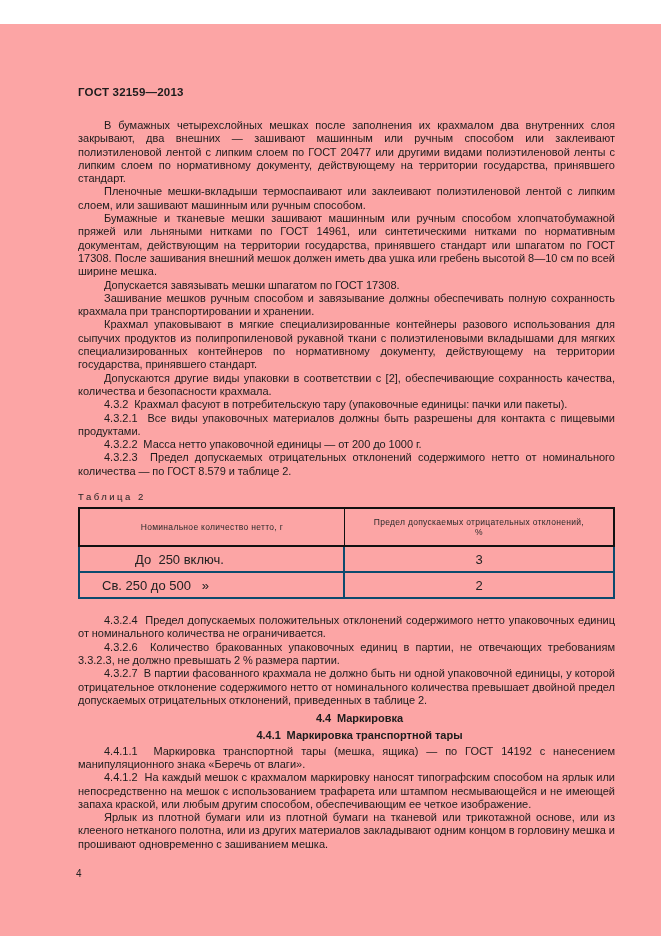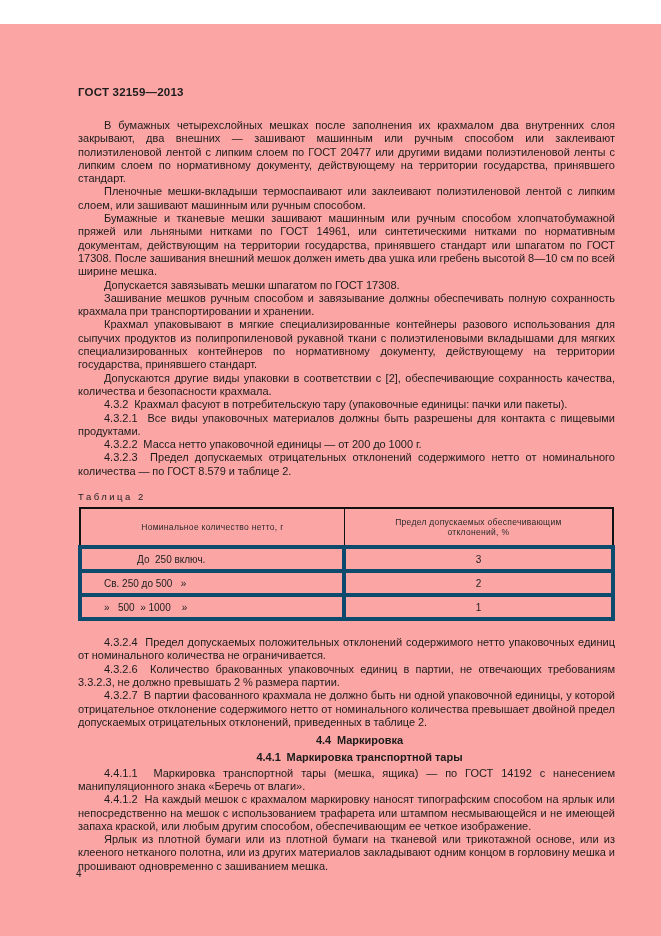--- a/index.html
+++ b/index.html
@@ -70,22 +70,22 @@
     border: 1px solid #111;
     border-bottom: 2.5px solid #111;
     font-weight: normal;
     font-size: 8.5px;
     letter-spacing: 0.3px;
     text-align: center;
     padding: 8px 24px;
     color: #2a2a2a;
   }
   table.tbl td {
-    border: 4px solid #0c4a6e;
-    font-size: 10px;
+    border: 2px solid #0c4a6e;
+    font-size: 13px;
     padding: 4.5px 6px;
     color: #222;
   }
   table.tbl .c1 { width: 49.5%; }
   table.tbl .c2 { width: 50.5%; }
   table.tbl td.c1 {
     text-align: left;
     padding-left: 22px;
   }
   table.tbl tr.row-first td.c1 {
@@ -121,35 +121,31 @@
     <p class="para">4.3.2.1&nbsp; Все виды упаковочных материалов должны быть разрешены для контакта с пищевыми продуктами.</p>
     <p class="para">4.3.2.2&nbsp; Масса нетто упаковочной единицы — от 200 до 1000 г.</p>
     <p class="para">4.3.2.3&nbsp; Предел допускаемых отрицательных отклонений содержимого нетто от номинального количества — по ГОСТ 8.579 и таблице 2.</p>
 
     <div class="table-block">
       <div class="tbl-label">Таблица 2</div>
       <table class="tbl">
         <thead>
           <tr>
             <th class="c1">Номинальное количество нетто, г</th>
-            <th class="c2">Предел допускаемых обеспечивающим отклонений, %</th>
+            <th class="c2">Предел допускаемых отрицательных отклонений, %</th>
           </tr>
         </thead>
         <tbody>
           <tr class="row-first">
             <td class="c1">До&nbsp;&nbsp;250 включ.</td>
             <td class="c2">3</td>
           </tr>
           <tr>
             <td class="c1">Св. 250 до 500&nbsp;&nbsp;&nbsp;»</td>
             <td class="c2">2</td>
-          </tr>
-          <tr>
-            <td class="c1">»&nbsp;&nbsp;&nbsp;500&nbsp;&nbsp;»&nbsp;1000&nbsp;&nbsp;&nbsp;&nbsp;»</td>
-            <td class="c2">1</td>
           </tr>
         </tbody>
       </table>
     </div>
 
     <p class="para">4.3.2.4&nbsp; Предел допускаемых положительных отклонений содержимого нетто упаковочных единиц от номинального количества не ограничивается.</p>
     <p class="para">4.3.2.6&nbsp; Количество бракованных упаковочных единиц в партии, не отвечающих требованиям 3.3.2.3, не должно превышать 2 % размера партии.</p>
     <p class="para">4.3.2.7&nbsp; В партии фасованного крахмала не должно быть ни одной упаковочной единицы, у которой отрицательное отклонение содержимого нетто от номинального количества превышает двойной предел допускаемых отрицательных отклонений, приведенных в таблице 2.</p>
 
     <p class="para bold head-space">4.4&nbsp; Маркировка</p>

